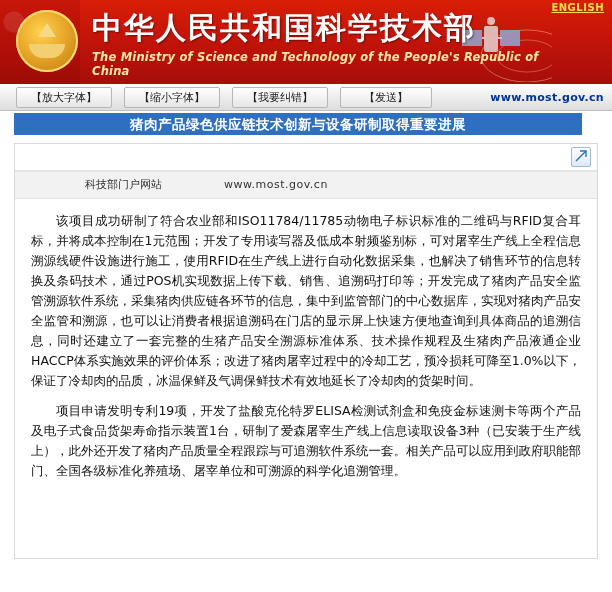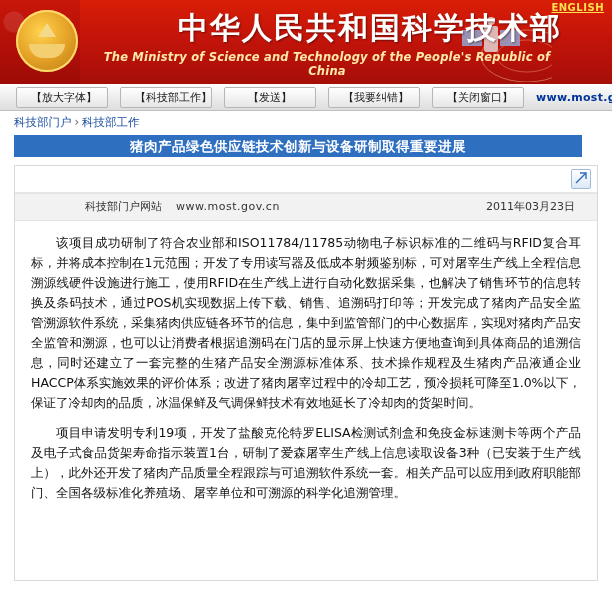--- a/index.html
+++ b/index.html
@@ -67,33 +67,32 @@
   .satellite {
     position: absolute;
     right: 60px; top: 4px;
     width: 120px; height: 78px;
     opacity: 0.85;
   }
   .banner-title {
     position: absolute;
     left: 92px; top: 8px;
     width: 470px;
-    text-align: right;
+    text-align: left;
     color: #ffffff;
     font-family: "DejaVu Sans", "Liberation Sans", sans-serif;
     font-size: 30px;
     font-weight: bold;
     letter-spacing: 2px;
     text-shadow: 1px 1px 2px rgba(0,0,0,0.45);
   }
   .banner-sub {
     position: absolute;
     left: 92px; top: 50px;
     width: 470px;
-    text-align: center;
     color: #ffe9a8;
     font-size: 11.5px;
     font-weight: bold;
     font-style: italic;
     letter-spacing: 0.2px;
   }
   .english-link {
     position: absolute;
     right: 8px; top: 2px;
     color: #ffe14d;
@@ -203,20 +202,21 @@
     height: 26px;
     line-height: 26px;
     background: #f2f2f2;
     border-top: 1px solid #e4e4e4;
     border-bottom: 1px solid #e4e4e4;
     font-size: 11px;
     color: #333;
     display: flex;
     align-items: center;
     padding: 0 10px;
+    gap: 48px;
   }
   .meta .m-src { margin-left: 60px; }
   .meta .m-url { margin-left: 14px; letter-spacing: 0.5px; }
   .meta .m-date { margin-left: auto; margin-right: 12px; }
   .meta .m-from { margin-right: 52px; }
 
   .article {
     padding: 12px 16px 0 16px;
     font-size: 12.5px;
     line-height: 20px;
@@ -249,51 +249,46 @@
     </svg>
 
     <a class="english-link" href="#">ENGLISH</a>
     <div class="banner-title">中华人民共和国科学技术部</div>
     <div class="banner-sub">The Ministry of Science and Technology of the People's Republic of China</div>
   </div>
 
   <div class="toolbar">
     <div class="toolbar-inner">
       <span class="tb-btn">【放大字体】</span>
-      <span class="tb-btn">【科技部工作】</span>
+      <span class="tb-btn">【缩小字体】</span>
+      <span class="tb-btn">【我要纠错】</span>
       <span class="tb-btn">【发送】</span>
-      <span class="tb-btn">【我要纠错】</span>
-      <span class="tb-btn">【关闭窗口】</span>
       <span class="tb-url">www.most.gov.cn</span>
     </div>
   </div>
 
-  <div class="breadcrumb">
-    <a href="#">科技部门户</a><span class="bc-sep">›</span><a href="#">科技部工作</a>
-  </div>
 
   <div class="headline-wrap">
     <span class="headline">猪肉产品绿色供应链技术创新与设备研制取得重要进展</span>
   </div>
 
   <div class="contentbox">
 
     <div class="toolstrip">
       <span class="expand-icon">
         <svg width="12" height="12" viewBox="0 0 12 12" aria-hidden="true">
           <path d="M1 11 L11 1" stroke="#2f6fc0" stroke-width="1.4" fill="none"></path>
           <path d="M5 1 H11 V7" stroke="#2f6fc0" stroke-width="1.4" fill="none"></path>
         </svg>
       </span>
     </div>
 
     <div class="meta">
       <span class="m-src">科技部门户网站</span>
       <span class="m-url">www.most.gov.cn</span>
-      <span class="m-date">2011年03月23日</span>
     </div>
 
     <div class="article">
       <p>该项目成功研制了符合农业部和ISO11784/11785动物电子标识标准的二维码与RFID复合耳标，并将成本控制在1元范围；开发了专用读写器及低成本射频鉴别标，可对屠宰生产线上全程信息溯源线硬件设施进行施工，使用RFID在生产线上进行自动化数据采集，也解决了销售环节的信息转换及条码技术，通过POS机实现数据上传下载、销售、追溯码打印等；开发完成了猪肉产品安全监管溯源软件系统，采集猪肉供应链各环节的信息，集中到监管部门的中心数据库，实现对猪肉产品安全监管和溯源，也可以让消费者根据追溯码在门店的显示屏上快速方便地查询到具体商品的追溯信息，同时还建立了一套完整的生猪产品安全溯源标准体系、技术操作规程及生猪肉产品液通企业HACCP体系实施效果的评价体系；改进了猪肉屠宰过程中的冷却工艺，预冷损耗可降至1.0%以下，保证了冷却肉的品质，冰温保鲜及气调保鲜技术有效地延长了冷却肉的货架时间。</p>
       <p>项目申请发明专利19项，开发了盐酸克伦特罗ELISA检测试剂盒和免疫金标速测卡等两个产品及电子式食品货架寿命指示装置1台，研制了爱森屠宰生产线上信息读取设备3种（已安装于生产线上），此外还开发了猪肉产品质量全程跟踪与可追溯软件系统一套。相关产品可以应用到政府职能部门、全国各级标准化养殖场、屠宰单位和可溯源的科学化追溯管理。</p>
     </div>
 
   </div>
 </div>
 

